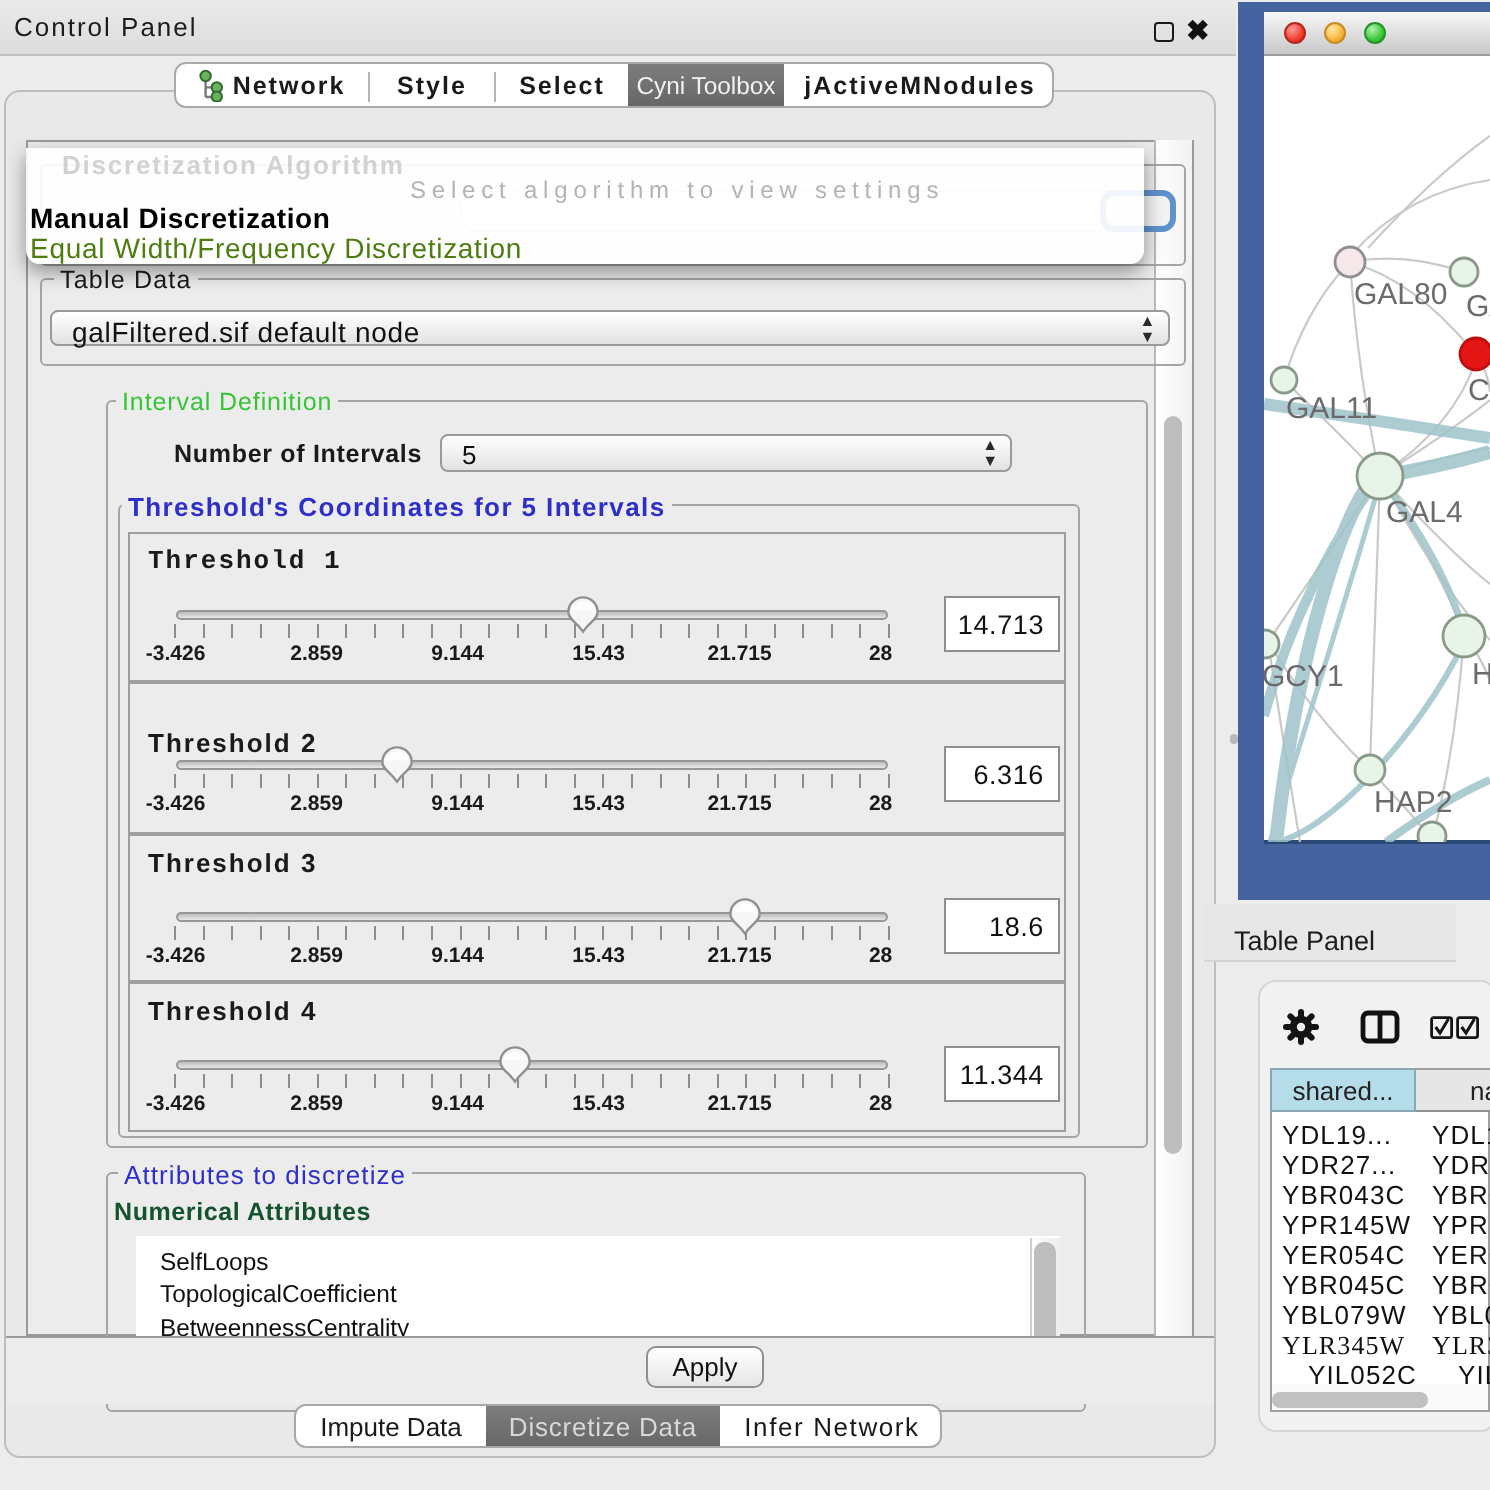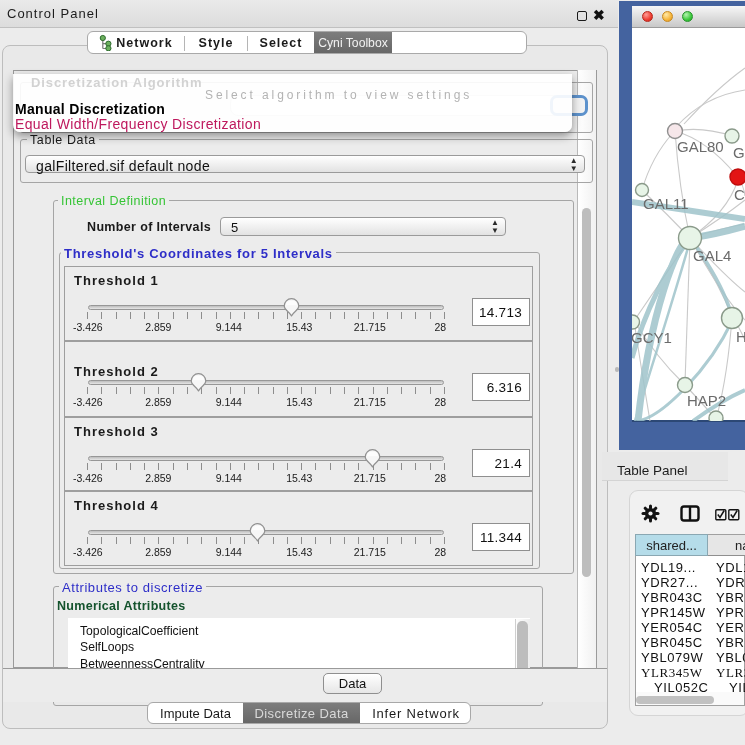--- a/index.html
+++ b/index.html
@@ -33,21 +33,21 @@
   border:1px solid #9a9a9a; border-radius:4px; font-size:13px; color:#111; }
 .combo .tx { position:absolute; left:10px; top:2px; }
 .combo .arr { position:absolute; right:6px; top:1px; font-size:8px; color:#2a2a2a; line-height:8px; text-align:center; }
 
 .tpanel { position:absolute; left:64px; width:469px; border:1px solid #9e9e9e; background:#ececec; }
 .tpanel .lbl { position:absolute; left:9px; top:6px; font-weight:bold; font-size:13px; color:#1a1a1a; }
 .track { position:absolute; left:23px; width:356px; height:5px;
   background:linear-gradient(#bdbdbd,#e6e6e6); border:1px solid #979797; border-radius:3px; }
 .ticks { position:absolute; left:22px; width:358px; height:7px;
   background:repeating-linear-gradient(90deg,#8d8d8d 0 1px,transparent 1px 14.28px); }
-.slabels { position:absolute; left:0; width:469px; height:12px; font-size:10.5px; font-weight:normal; color:#1a1a1a;text-align:right; }
+.slabels { position:absolute; left:0; width:469px; height:12px; font-size:10.5px; font-weight:bold; color:#1a1a1a;text-align:right; }
 .slabels span { position:absolute; transform:translateX(-50%); }
 .vbox { position:absolute; left:407px; width:58px; height:28px; background:#fff;
   border:1px solid #8f8f8f; font-size:13.5px; color:#111; text-align:right; padding:6px 7px 0 0; letter-spacing:0.3px; }
 .thumb { position:absolute; width:17px; height:19px; }
 
 #attrList { left:68px; top:618px; width:462px; height:50px; background:#fff; border:0; overflow:hidden; padding-top:6px; }
 #attrList div { font-size:12.2px; color:#111; padding-left:12px; height:16.4px; }
 #alsb { left:515px; top:619px; width:15px; height:49px; background:linear-gradient(90deg,#fdfdfd,#ededed); border-left:1px solid #cfcfcf; }
 #althumb { left:517px; top:621px; width:11px; height:60px; background:#bdbdbd; border-radius:5px; }
 
@@ -58,21 +58,21 @@
 #tabsBot { left:147px; top:702px; width:324px; height:22px; background:#fff;
   border:1px solid #a8a8a8; border-radius:6px; overflow:hidden; font-size:13px; color:#1a1a1a; }
 #tabsBot .seg { position:absolute; top:0; height:100%; display:flex; align-items:center; justify-content:center; }
 #tabsBot .sel { background:linear-gradient(#7d7d7d,#676767); color:#d9d9d9; }
 
 #popup { left:13px; top:74px; width:559px; height:58px; background:rgba(255,255,255,0.91);
   border-radius:0 0 7px 7px; box-shadow:0 4px 10px rgba(0,0,0,0.4); }
 #ghostTitle { left:31px; top:75px; font-size:13px; color:#d2d2d2; font-weight:bold; letter-spacing:0.9px; }
 #selAlgo { left:205px; top:88px; font-size:12px; color:#b3b3b3; letter-spacing:2.9px; }
 #manual { left:15px; top:101px; font-size:14px; font-weight:bold; color:#000; letter-spacing:0.3px; }
-#equal { left:15px; top:116px; font-size:14px; color:#be185d; letter-spacing:0.35px; }
+#equal { left:15px; top:116px; font-size:14px; color:#4d7c0f; letter-spacing:0.35px; }
 #bluecombo { left:550px; top:95px; width:38px; height:21px; border:3px solid #5d92cc; border-radius:7px; background:#f2f2f2; }
 
 #netWin { left:619px; top:1px; width:126px; height:449px; background:#44639f; }
 #netTitle { left:632px; top:6px; width:113px; height:22px; background:linear-gradient(#f7f7f7,#c8c8c8); border-bottom:1px solid #9b9b9b; }
 .light { position:absolute; top:5px; width:11px; height:11px; border-radius:50%; }
 #netCanvas { left:632px; top:28px; width:113px; height:394px; background:#fff; border-bottom:2px solid #2c4875; }
 
 #tpTitle { left:602px; top:452px; width:126px; height:29px; background:#e7e7e7; border-bottom:1px solid #d4d4d4; }
 #tpTitle .t { position:absolute; left:15px; top:11px; font-size:13.5px; color:#1c1c1c; }
 #tpBox { left:629px; top:490px; width:120px; height:226px; background:#f1f1f1;
@@ -109,20 +109,21 @@
         <circle cx="3.8" cy="4" r="2.6" fill="#6cb05e" stroke="#2e6b2e"></circle>
         <circle cx="9.4" cy="9.7" r="2.6" fill="#6cb05e" stroke="#2e6b2e"></circle>
         <circle cx="9.4" cy="14.3" r="2.6" fill="#6cb05e" stroke="#2e6b2e"></circle>
       </svg>
       Network</div>
     <div class="div" style="left:96px;"></div>
     <div class="seg" style="left:97px;width:62px;letter-spacing:1px;">Style</div>
     <div class="div" style="left:159px;"></div>
     <div class="seg" style="left:160px;width:66px;letter-spacing:1px;">Select</div>
     <div class="seg sel" style="left:226px;width:78px;font-weight:normal;font-size:12.2px;">Cyni Toolbox</div>
+    <div class="seg" style="left:304px;width:136px;letter-spacing:1px;">jActiveMNodules</div>
   </div>
   <div class="abs" id="scroll"></div>
   <div class="abs" id="vsb"></div>
   <div class="abs" id="vthumb"></div>
 
   <div class="group" style="left:20px; top:82px; width:573px; height:51px;"></div>
 
   <div class="group" style="left:20px; top:139px; width:573px; height:44px;"></div>
   <div class="gtitle" style="left:27px; top:133px; color:#1a1a1a; letter-spacing:0.6px;">Table Data</div>
   <div class="combo" style="left:25px; top:155px; width:560px; height:18px; font-size:14px; letter-spacing:0.35px;">
@@ -135,21 +136,21 @@
   <div class="abs" style="left:87px; top:220px; font-size:12.5px; font-weight:bold; color:#1a1a1a; letter-spacing:0.35px;">Number of Intervals</div>
   <div class="combo" style="left:220px; top:217px; width:286px; height:19px;">
     <span class="tx">5</span>
     <span class="arr">▲<br>▼</span>
   </div>
 
   <div class="group" style="left:59px; top:252px; width:481px; height:317px;"></div>
   <div class="gtitle" style="left:61px; top:246px; color:#2e2ec8; font-weight:bold; font-size:13px; letter-spacing:0.7px;">Threshold's Coordinates for 5 Intervals</div>
 
   <div class="tpanel" style="top:266px;height:75px;">
-    <div class="lbl" style="letter-spacing:1px;">Threshold 1</div>
+    <div class="lbl" style="letter-spacing:1px;font-family:Liberation Mono, monospace;">Threshold 1</div>
     <div class="track" style="top:38px;"></div>
     <div class="ticks" style="top:45px;"></div>
     <div class="slabels" style="top:54px;">
         <span style="left:22.8px;">-3.426</span>
         <span style="left:93.3px;">2.859</span>
         <span style="left:163.8px;">9.144</span>
         <span style="left:234.3px;">15.43</span>
         <span style="left:304.8px;">21.715</span>
         <span style="left:375.3px;">28</span>
       </div>
@@ -186,21 +187,21 @@
         <span style="left:93.3px;">2.859</span>
         <span style="left:163.8px;">9.144</span>
         <span style="left:234.3px;">15.43</span>
         <span style="left:304.8px;">21.715</span>
         <span style="left:375.3px;">28</span>
       </div>
     <svg class="thumb" style="left:298.5px; top:31px;" width="17" height="19" viewBox="0 0 17 19">
       <path d="M1.2,8 a7.3,7.3 0 0 1 14.6,0 c0,3.8 -3.8,4.6 -7.3,9.8 c-3.5,-5.2 -7.3,-6 -7.3,-9.8 z" fill="#f6f6f6" stroke="#909090" stroke-width="1.2"></path>
       <path d="M2.6,7.2 a6,5.4 0 0 1 11.8,0 z" fill="#ffffff" opacity="0.8"></path>
     </svg>
-    <div class="vbox" style="top:31px;">21.4</div>
+    <div class="vbox" style="top:31px;">18.6</div>
   </div>
     <div class="tpanel" style="top:491px;height:75px;">
     <div class="lbl" style="letter-spacing:1px;">Threshold 4</div>
     <div class="track" style="top:38px;"></div>
     <div class="ticks" style="top:45px;"></div>
     <div class="slabels" style="top:54px;">
         <span style="left:22.8px;">-3.426</span>
         <span style="left:93.3px;">2.859</span>
         <span style="left:163.8px;">9.144</span>
         <span style="left:234.3px;">15.43</span>
@@ -211,29 +212,29 @@
       <path d="M1.2,8 a7.3,7.3 0 0 1 14.6,0 c0,3.8 -3.8,4.6 -7.3,9.8 c-3.5,-5.2 -7.3,-6 -7.3,-9.8 z" fill="#f6f6f6" stroke="#909090" stroke-width="1.2"></path>
       <path d="M2.6,7.2 a6,5.4 0 0 1 11.8,0 z" fill="#ffffff" opacity="0.8"></path>
     </svg>
     <div class="vbox" style="top:31px;">11.344</div>
   </div>
 
   <div class="group" style="left:53px; top:586px; width:490px; height:120px;"></div>
   <div class="gtitle" style="left:59px; top:580px; color:#2e2ec8; font-size:13px; letter-spacing:0.55px;">Attributes to discretize</div>
   <div class="abs" style="left:57px; top:599px; font-size:12.5px; font-weight:bold; color:#14532d; letter-spacing:0.3px;">Numerical Attributes</div>
   <div class="abs" id="attrList">
+    <div>SelfLoops</div>
     <div>TopologicalCoefficient</div>
-    <div>SelfLoops</div>
     <div>BetweennessCentrality</div>
   </div>
   <div class="abs" id="alsb"></div>
   <div class="abs" id="althumb"></div>
 
   <div class="abs" id="applyRow"></div>
-  <div class="abs" id="applyBtn">Data</div>
+  <div class="abs" id="applyBtn">Apply</div>
   <div class="abs" id="tabsBot">
     <div class="seg" style="left:0;width:95px;">Impute Data</div>
     <div class="div" style="left:95px;"></div>
     <div class="seg sel" style="left:95px;width:117px;letter-spacing:0.4px;">Discretize Data</div>
     <div class="seg" style="left:212px;width:112px;letter-spacing:0.8px;">Infer Network</div>
   </div>
 
   <div class="abs" style="left:230px; top:95px; width:358px; height:21px; border:1px solid #cfcfcf; border-radius:8px; background:#f7f7f7;"></div>
   <div class="abs" id="bluecombo"></div>
   <div class="abs" id="popup"></div>

